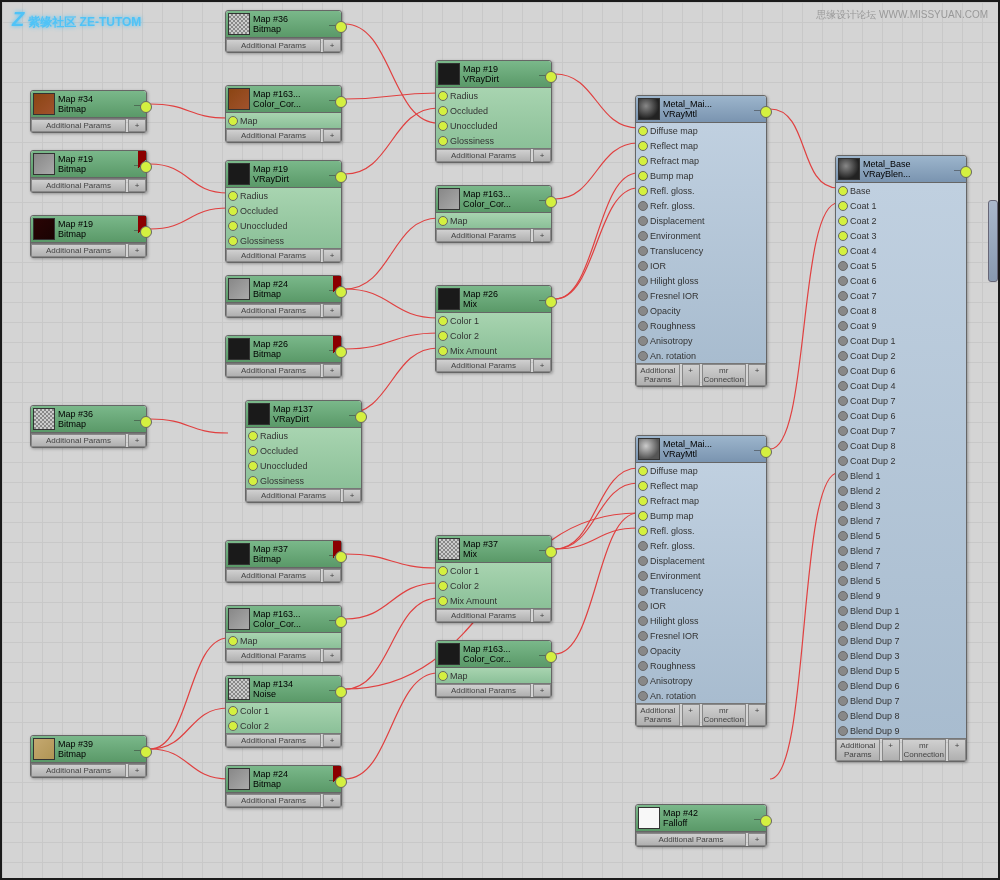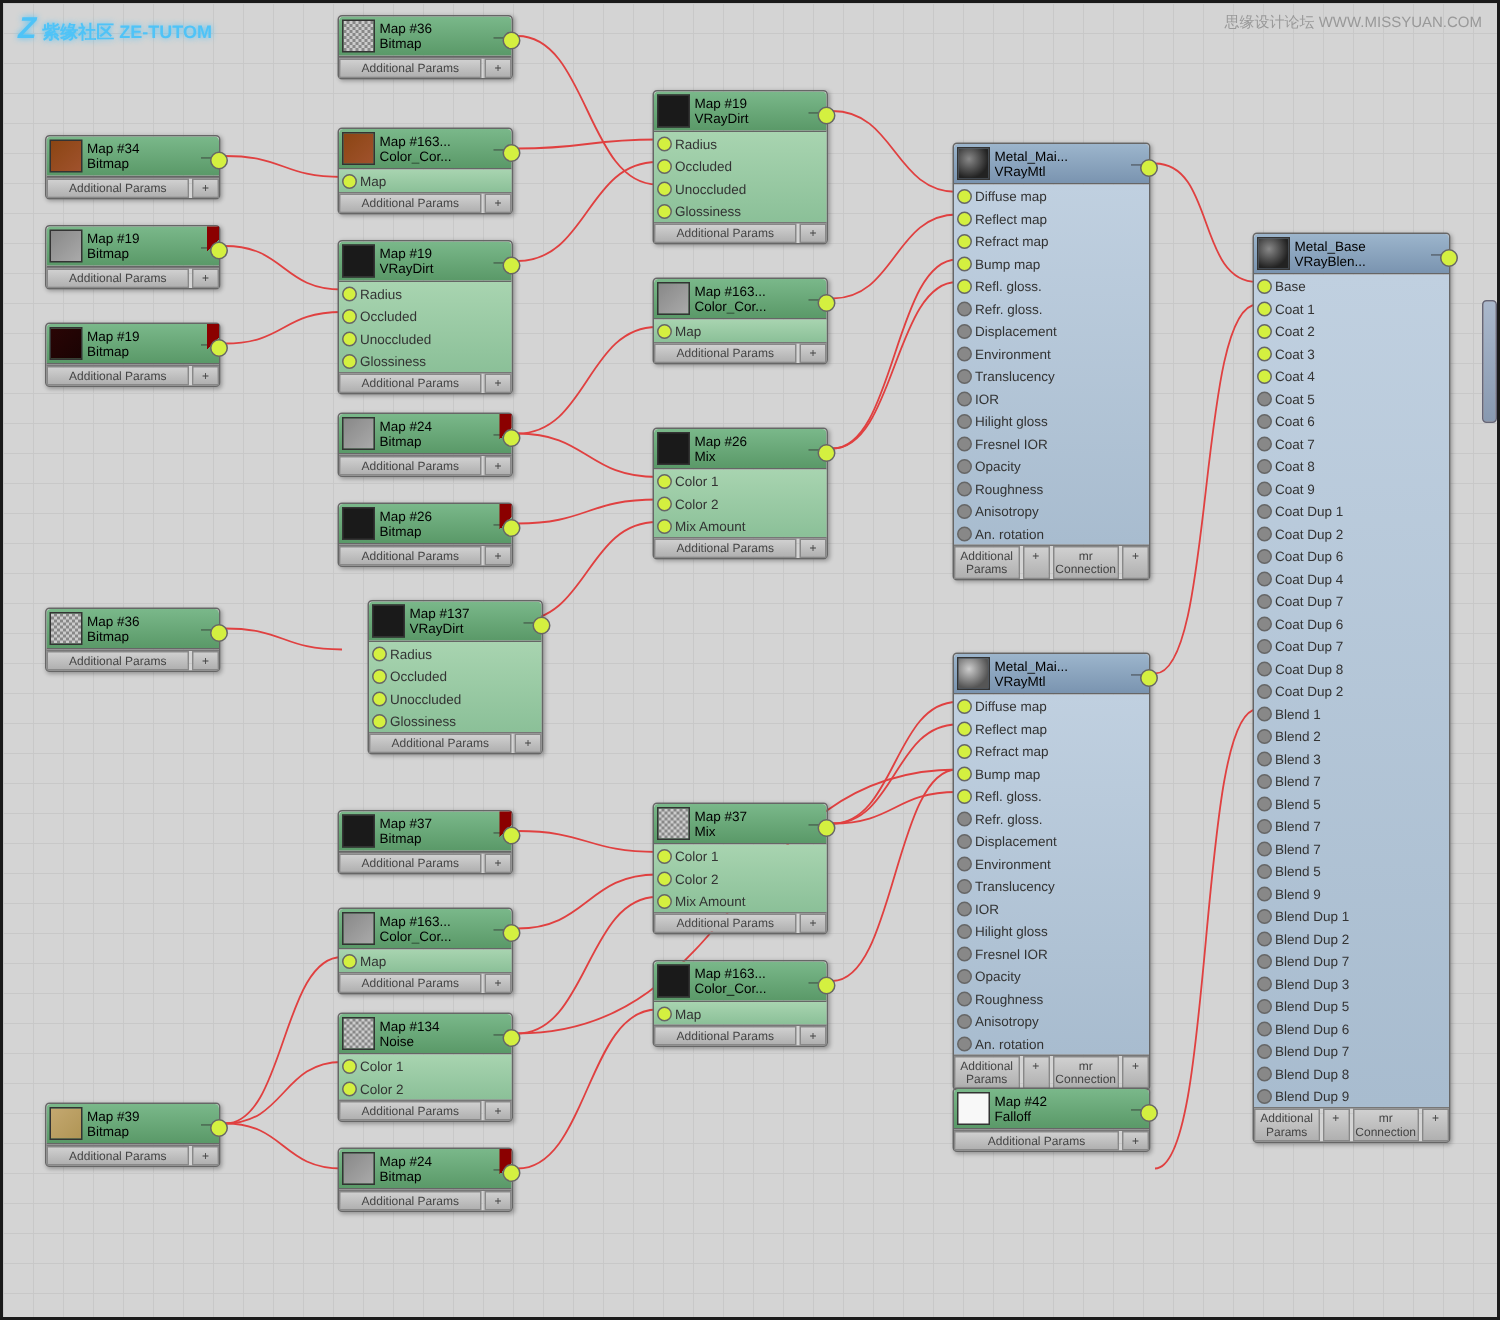--- a/index.html
+++ b/index.html
@@ -668,21 +668,21 @@
         <span>An. rotation</span>
       </div>
     </div>
     <div class="node-footer">
       <div class="footer-btn">Additional Params</div>
       <div class="footer-btn" style="flex: 0 0 14px;">+</div>
       <div class="footer-btn">mr Connection</div>
       <div class="footer-btn" style="flex: 0 0 14px;">+</div>
     </div>
   </div>
-<div class="node green" style="left: 635px; top: 725px; width: 130px;">
+<div class="node green" style="left: 635px; top: 804px; width: 130px;">
     <div class="node-header">
       <div class="thumb white"></div>
       <div class="node-title">
         <div>Map #42</div>
         <div class="line2">Falloff</div>
       </div>
       <div class="collapse-btn">—</div>
       <div class="port-out" style="top: 10px;"></div>
     </div>
     <div class="node-footer">

